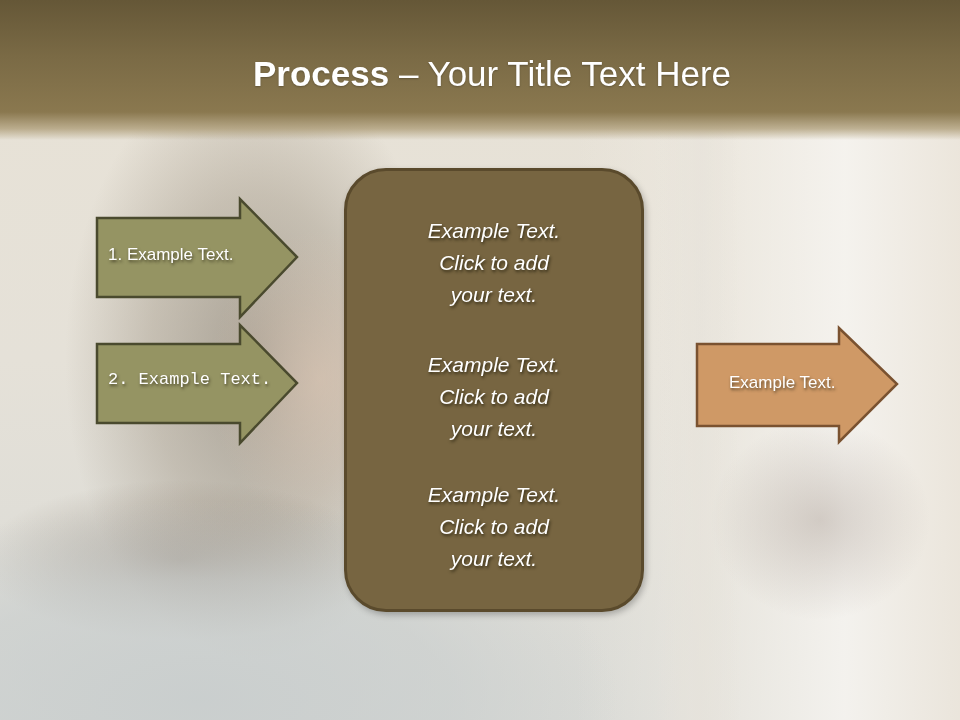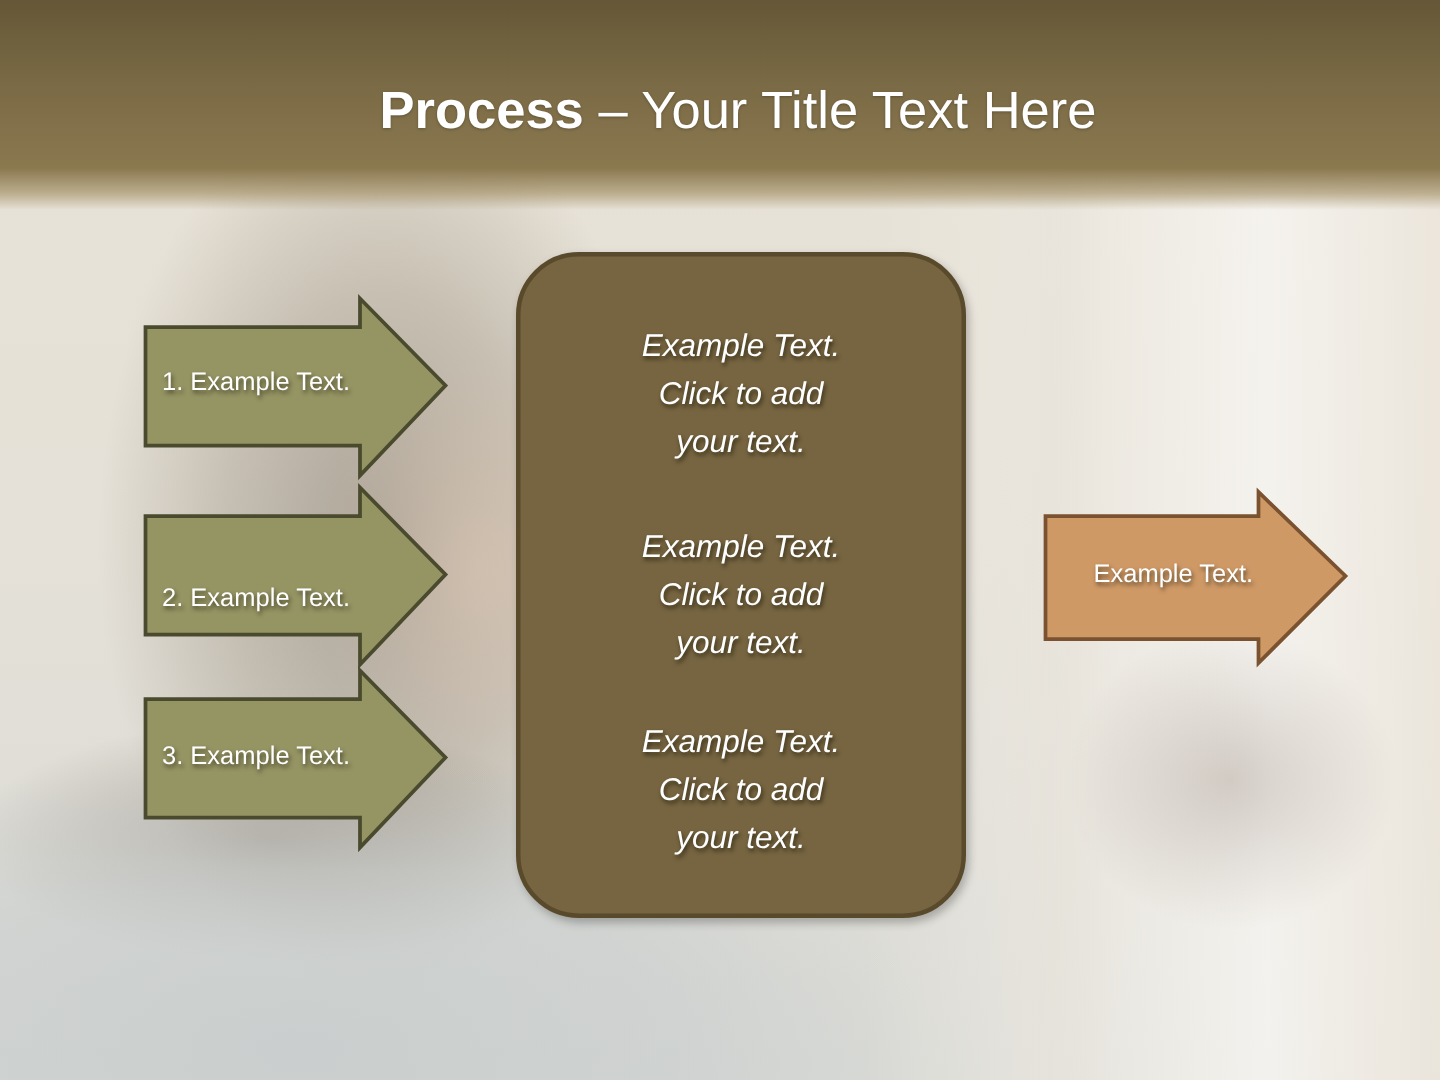--- a/index.html
+++ b/index.html
@@ -71,29 +71,23 @@
     <svg width="202" height="120">
       <polygon points="1,20 144,20 144,1 201,59 144,119 144,99 1,99" fill="#959463" stroke="#4a4a2e" stroke-width="2.5" stroke-linejoin="miter"></polygon>
     </svg>
     <span class="label" style="left:12px; top:47px;">1. Example Text.</span>
   </div>
 
   <div class="arrow" style="left:96px; top:324px; width:202px; height:120px;">
     <svg width="202" height="120">
       <polygon points="1,20 144,20 144,1 201,59 144,119 144,99 1,99" fill="#959463" stroke="#4a4a2e" stroke-width="2.5" stroke-linejoin="miter"></polygon>
     </svg>
-    <span class="label" style="left:12px; top:65px;">2. Example Text.</span>
+    <span class="label" style="left:12px; top:46px;font-family:Liberation Mono, monospace;">2. Example Text.</span>
   </div>
 
-  <div class="arrow" style="left:96px; top:446px; width:202px; height:120px;">
-    <svg width="202" height="120">
-      <polygon points="1,20 144,20 144,1 201,59 144,119 144,99 1,99" fill="#959463" stroke="#4a4a2e" stroke-width="2.5" stroke-linejoin="miter"></polygon>
-    </svg>
-    <span class="label" style="left:12px; top:48px;">3. Example Text.</span>
-  </div>
 
   <div class="center-box">
     <div class="block" style="top:44px;">
       <span class="line">Example Text.</span>
       <span class="line">Click  to add</span>
       <span class="line">your text.</span>
     </div>
     <div class="block" style="top:178px;">
       <span class="line">Example Text.</span>
       <span class="line">Click  to add</span>

